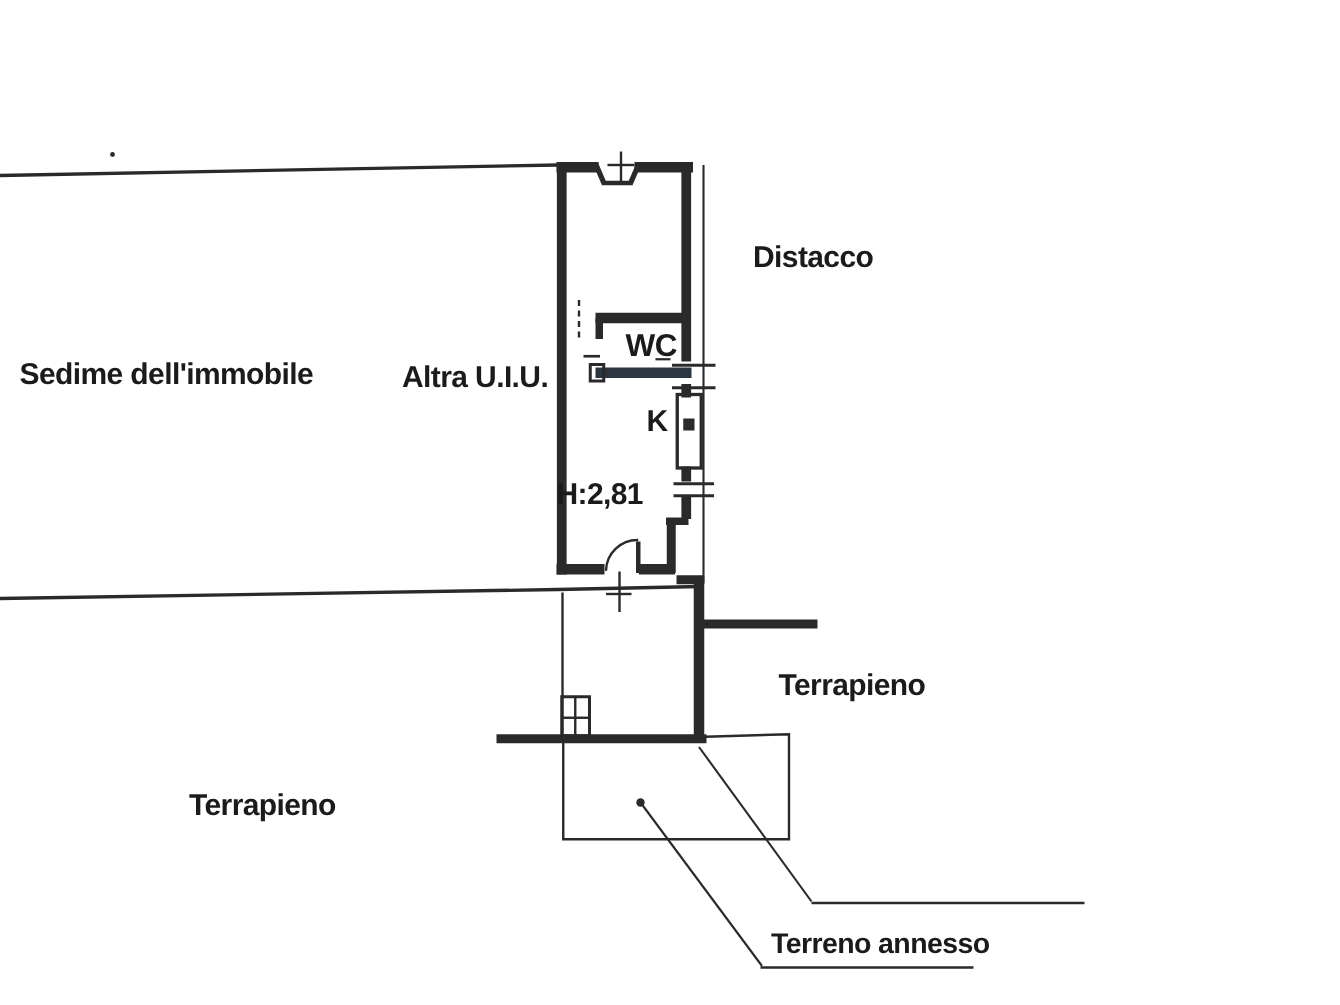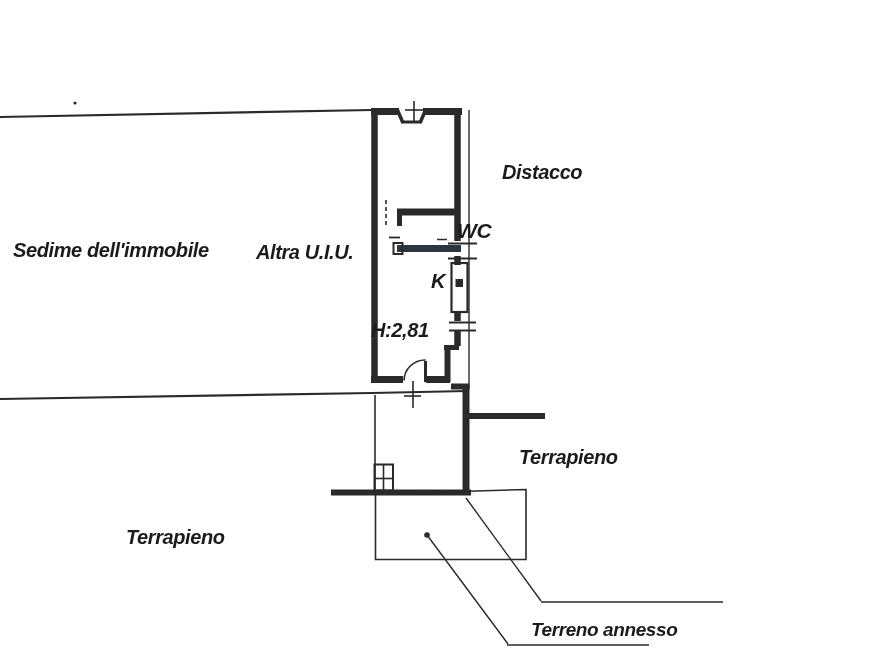--- a/index.html
+++ b/index.html
@@ -6,37 +6,36 @@
   body{
     width:893px;height:670px;
     background:var(--paper,#fff);
     font-family:"Liberation Sans", sans-serif;
     overflow:hidden;
   }
   .canvas{
     position:relative;
     width:893px;height:580px;
     background:var(--paper,#fff);
-    font-style:italic;
   }
   svg.plan{
     position:absolute;left:0;top:0;
     color:var(--line,#2a2a2a);
   }
   .lbl{
     position:absolute;
     color:var(--text,#1c1c1c);
     font-weight:600;
     font-size:20px;
     line-height:1;
     letter-spacing:-0.4px;
     white-space:nowrap;
   }
   .lbl.small{font-size:19px;}
-  .lbl.wc{font-size:21px;font-weight:700;margin-left:40px;}
+  .lbl.wc{font-size:21px;font-weight:700;}
 </style>
 </head>
 <body>
 
 <div class="canvas">
 
   <svg class="plan" width="893" height="670" viewBox="0 0 893 670" fill="none" stroke="currentColor" stroke-linecap="butt">
 
     <line x1="0" y1="117" x2="372" y2="110" stroke-width="2.2"></line>
     <line x1="0" y1="399" x2="372" y2="393" stroke-width="2.2"></line>
@@ -98,28 +97,28 @@
     <line x1="466" y1="498" x2="541" y2="601" stroke-width="1.4"></line>
     <line x1="541" y1="602" x2="723" y2="602" stroke-width="1.6"></line>
     <line x1="428.5" y1="537" x2="508" y2="644" stroke-width="1.4"></line>
     <line x1="507" y1="645" x2="649" y2="645" stroke-width="1.6"></line>
   </svg>
 
   <div class="lbl" style="left:502px;top:162px">Distacco</div>
 
   <div class="lbl" style="left:13px;top:240px">Sedime dell'immobile</div>
 
-  <div class="lbl" style="left:256px;top:242px">Altra U.I.U.</div>
+  <div class="lbl" style="left:268px;top:242px">Altra U.I.U.</div>
 
   <div class="lbl wc" style="left:417px;top:220px">WC</div>
 
   <div class="lbl" style="left:431px;top:271px">K</div>
 
   <div class="lbl" style="left:371px;top:320px">H:2,81</div>
 
   <div class="lbl" style="left:519px;top:447px">Terrapieno</div>
 
   <div class="lbl" style="left:126px;top:527px">Terrapieno</div>
 
 
-  <div class="lbl small" style="left:531px;top:620px">Terreno annesso</div>
+  <div class="lbl small" style="left:514px;top:620px">Terreno annesso</div>
 
 </div>
 
 </body></html>

